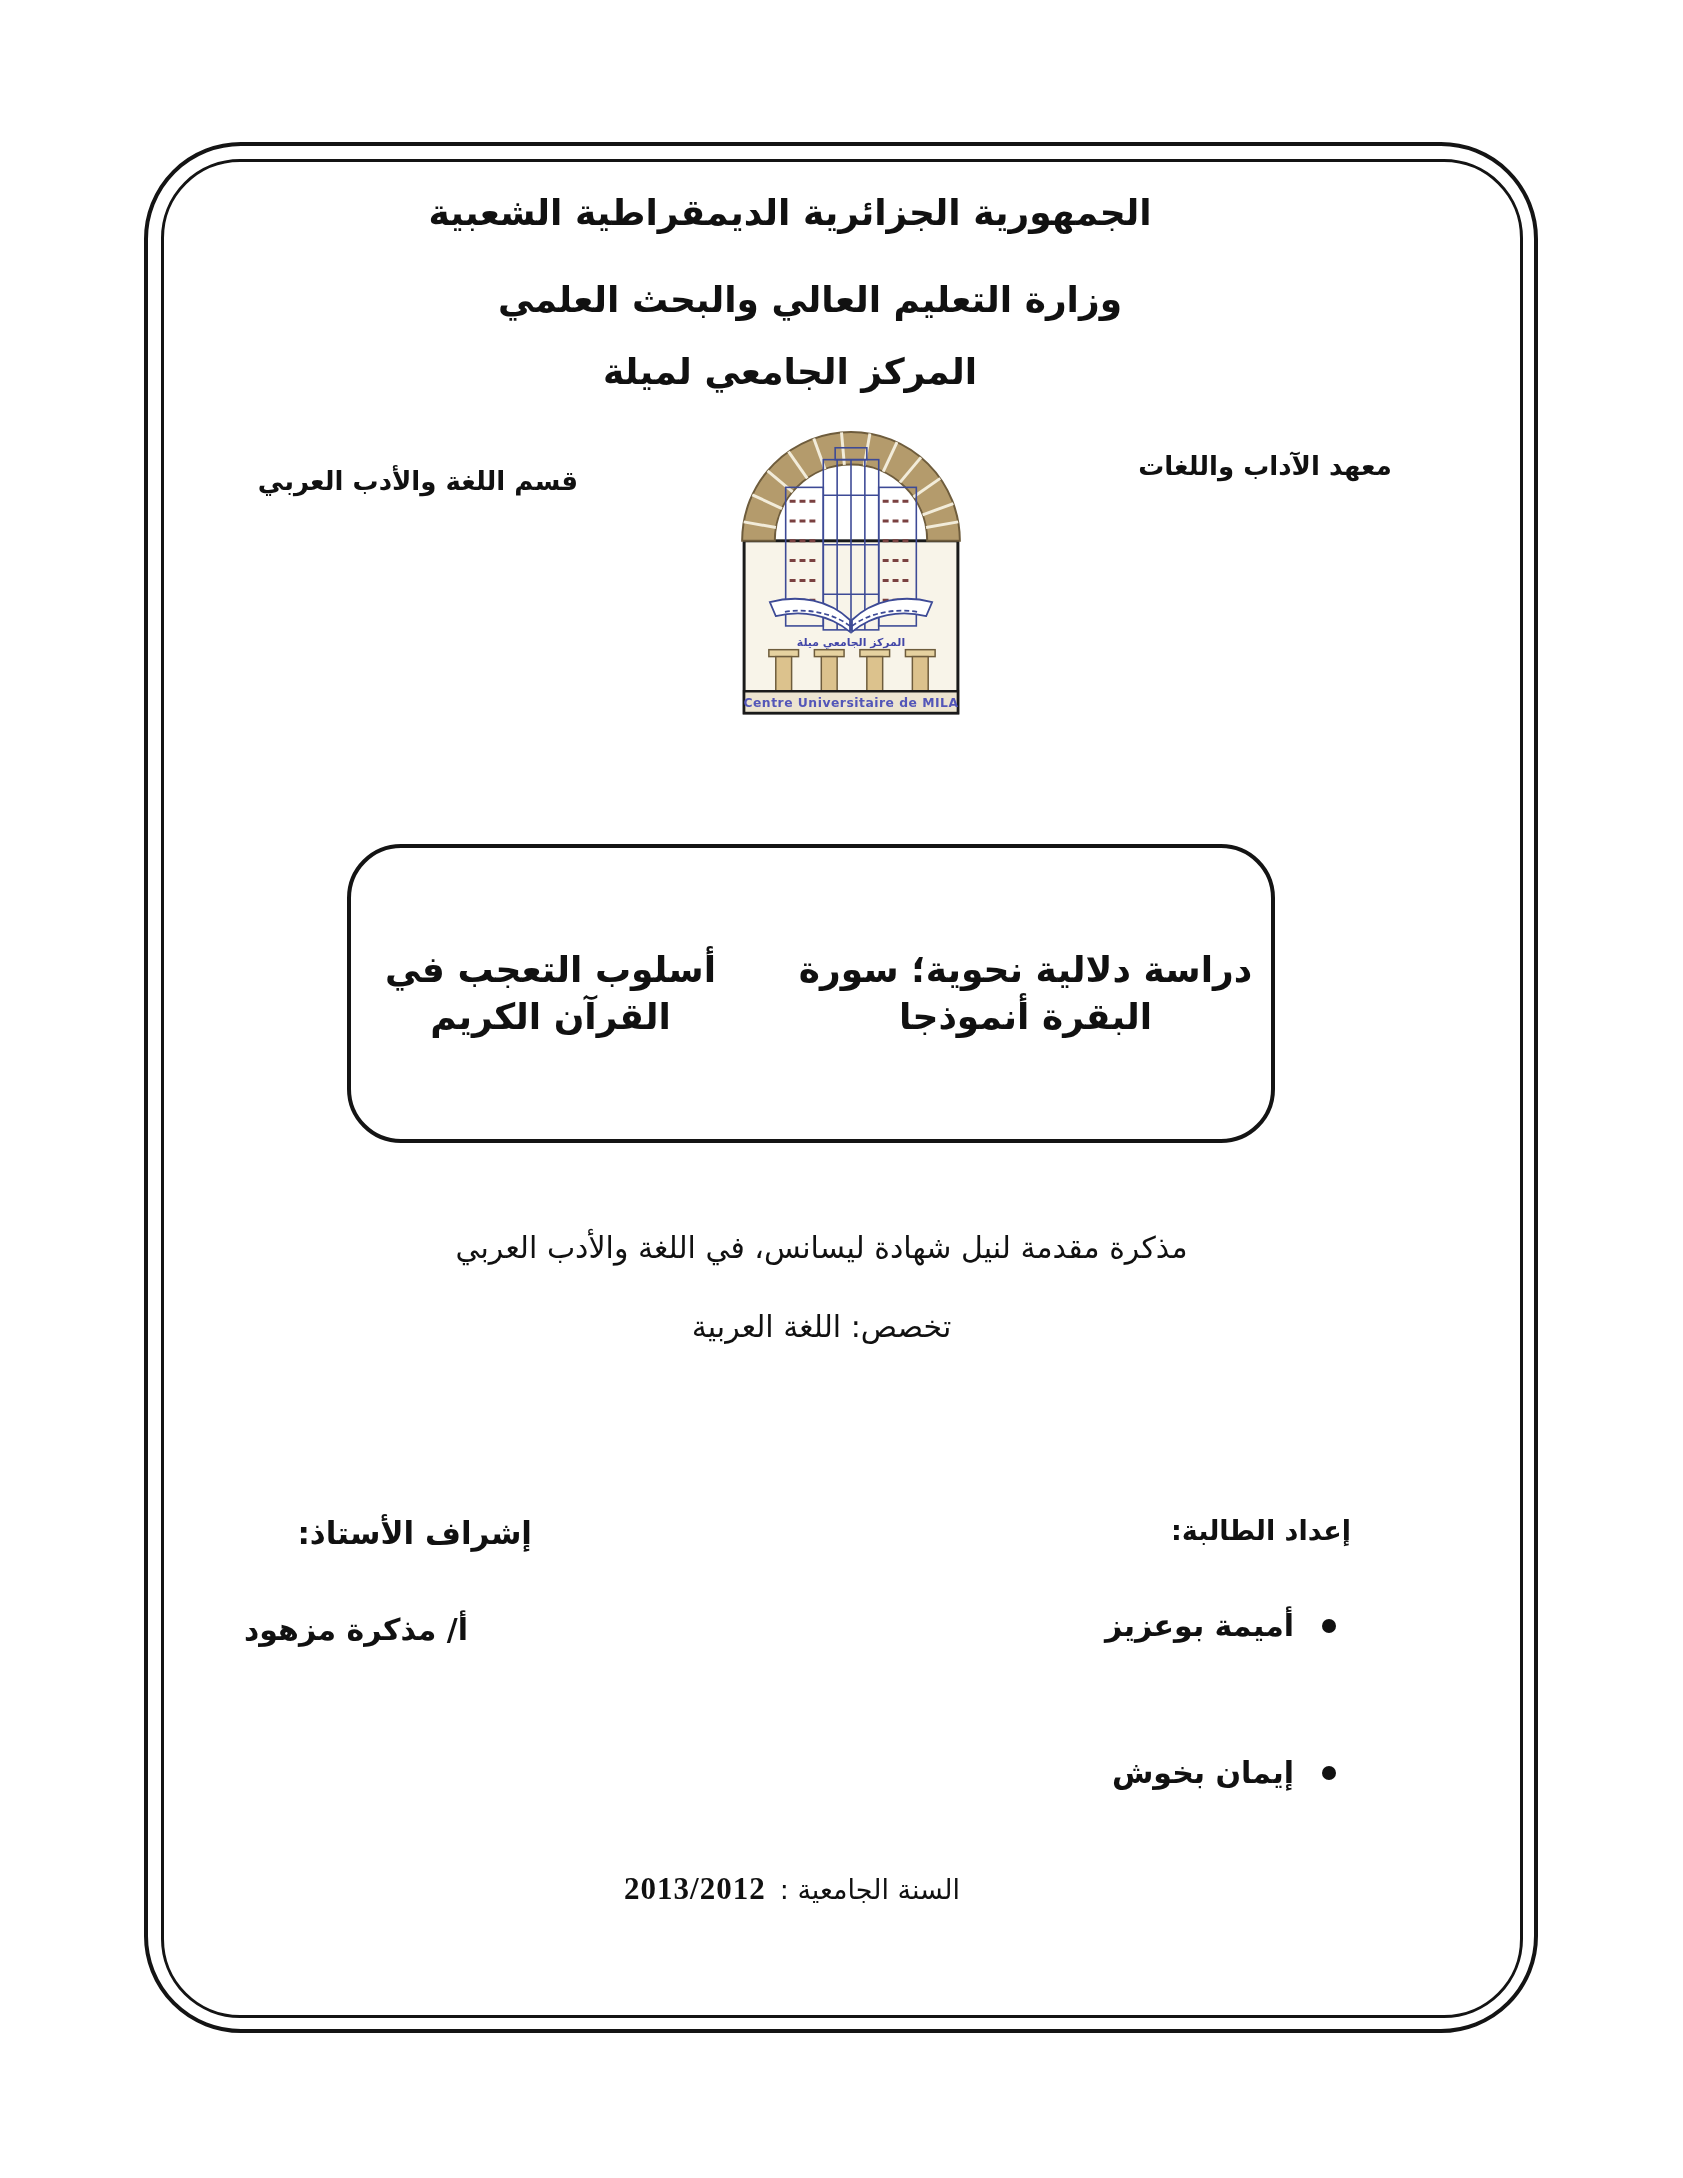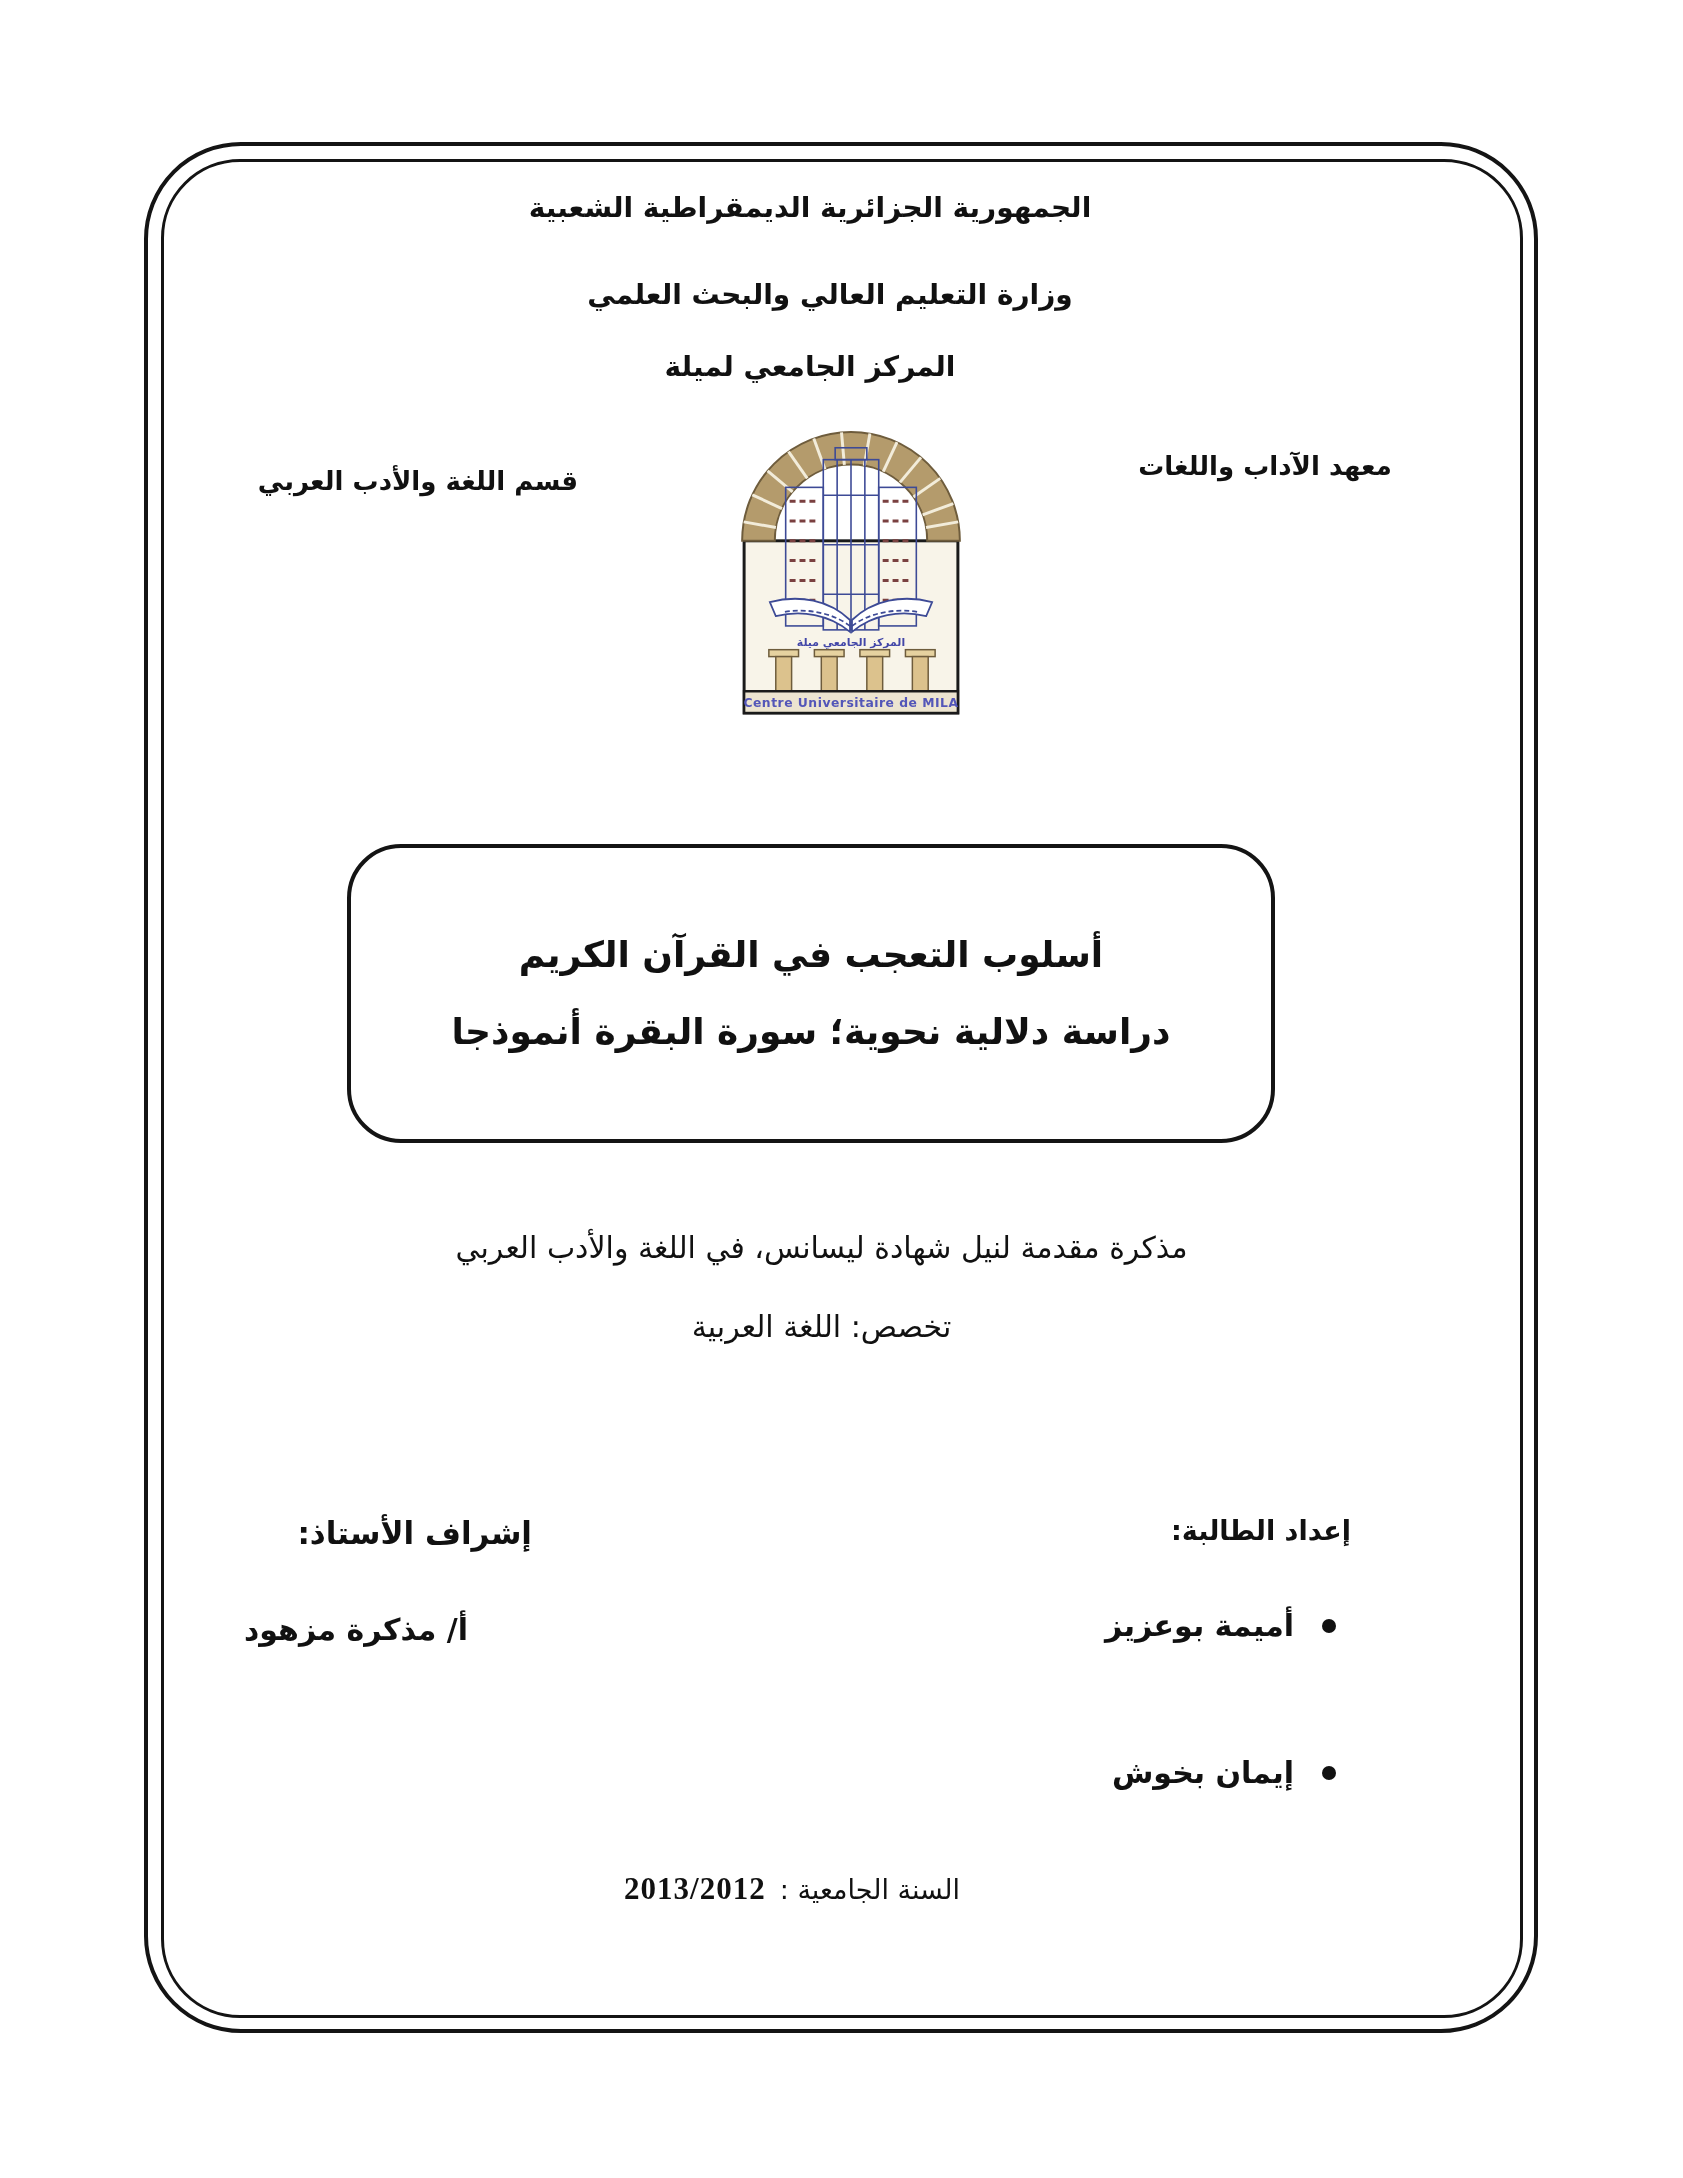--- a/index.html
+++ b/index.html
@@ -13,38 +13,38 @@
   .frame-outer {
     left:144px; top:142px; width:1386px; height:1883px;
     border:4px solid #141414; border-radius:97px;
   }
   .frame-inner {
     left:161px; top:159px; width:1356px; height:1853px;
     border:3px solid #141414; border-radius:79px;
   }
 
   
-  .gov { left:0; width:1580px; text-align:center; font-weight:bold; font-size:28px; line-height:1.3;padding-left:20px; }
+  .gov { left:0; width:1580px; text-align:center; font-weight:bold; font-size:36px; line-height:1.3; }
   .gov1 { top:190px; }
   .gov2 { top:277px;margin-left:20px; }
   .gov3 { top:349px; }
 
   
   .side-label { width:416px; text-align:center; font-weight:bold; font-size:26px; line-height:1.3; }
   .label-right { left:1057px; top:450px; }
   .label-left  { left:210px;  top:465px; }
 
   
   .logo-wrap { left:738px; top:426px; width:226px; height:289px; }
 
   
   .title-box {
     left:347px; top:844px; width:920px; height:291px;
     border:4px solid #141414; border-radius:54px;
-    display:flex; flex-direction:column; align-items:center; justify-content:center;
+    display:flex; flex-direction:row; align-items:center; justify-content:center;
     gap:30px; text-align:center;
   }
   .title-line { font-weight:bold; font-size:36px; line-height:1.3; }
 
   
   .memo { left:0; width:1643px; text-align:center; font-size:30px; line-height:1.3; }
   .memo1 { top:1228px; }
   .memo2 { top:1307px; }
 
   

